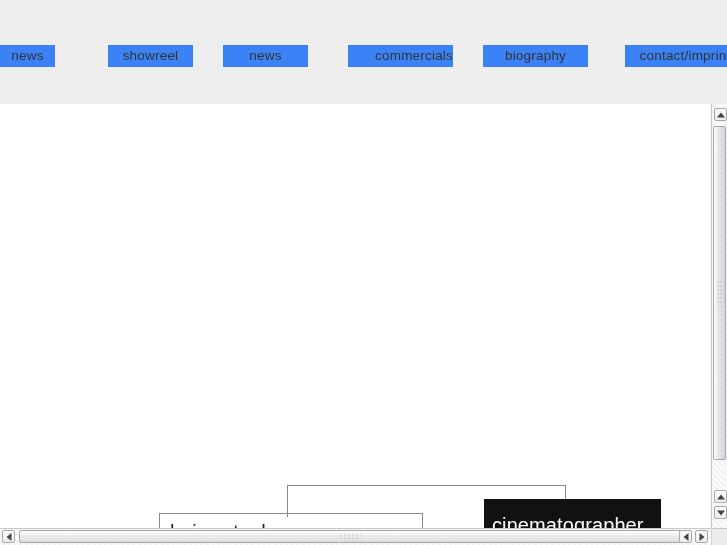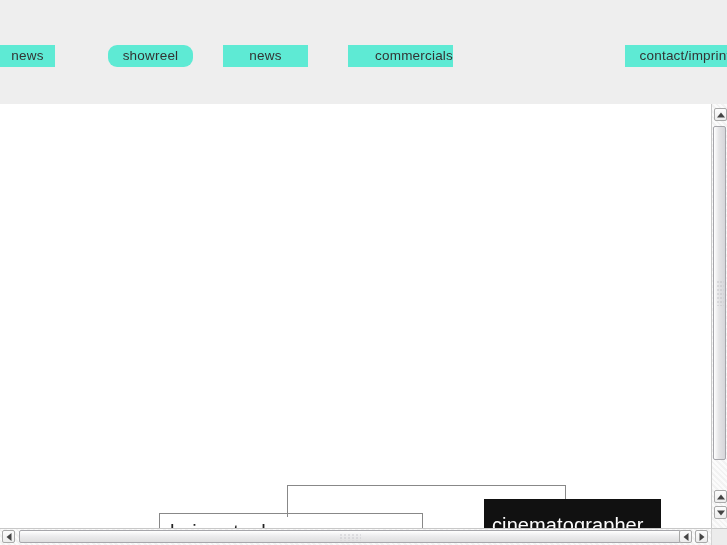--- a/index.html
+++ b/index.html
@@ -37,21 +37,21 @@
     left: 0;
     top: 45px;
     height: 22px;
     width: 760px;
   }
 
   .nav-item {
     position: absolute;
     top: 0;
     height: 22px;
-    background: #5eead4;
+    background: #3b82f6;
     color: #333333;
     font-size: 13.5px;
     line-height: 22px;
     text-align: center;
     white-space: nowrap;
     letter-spacing: 0.2px;
     cursor: pointer;
     box-sizing: border-box;
   }
 
@@ -240,32 +240,35 @@
 
 <div id="viewport">
 
   <div id="site-header" style="background: rgb(238, 238, 238);">
     <div id="nav">
 
       <div class="nav-item" style="left: 0px; width: 55px;">
         <span>news</span>
       </div>
 
-      <div class="nav-item" style="left: 108px; width: 85px; border-radius: 9px;">
+      <div class="nav-item" style="left: 108px; width: 85px;">
         <span>showreel</span>
       </div>
 
       <div class="nav-item" style="left: 223px; width: 85px;">
         <span>news</span>
       </div>
 
       <div class="nav-item" style="left: 348px; width: 105px; text-align: right;">
         <span>commercials</span>
       </div>
 
+      <div class="nav-item" style="left: 483px; width: 105px;">
+        <span>biography</span>
+      </div>
 
       <div class="nav-item" style="left: 625px; width: 120px;">
         <span>contact/imprint</span>
       </div>
 
     </div>
   </div>
 
   <div id="content">
     <div id="diagram">

